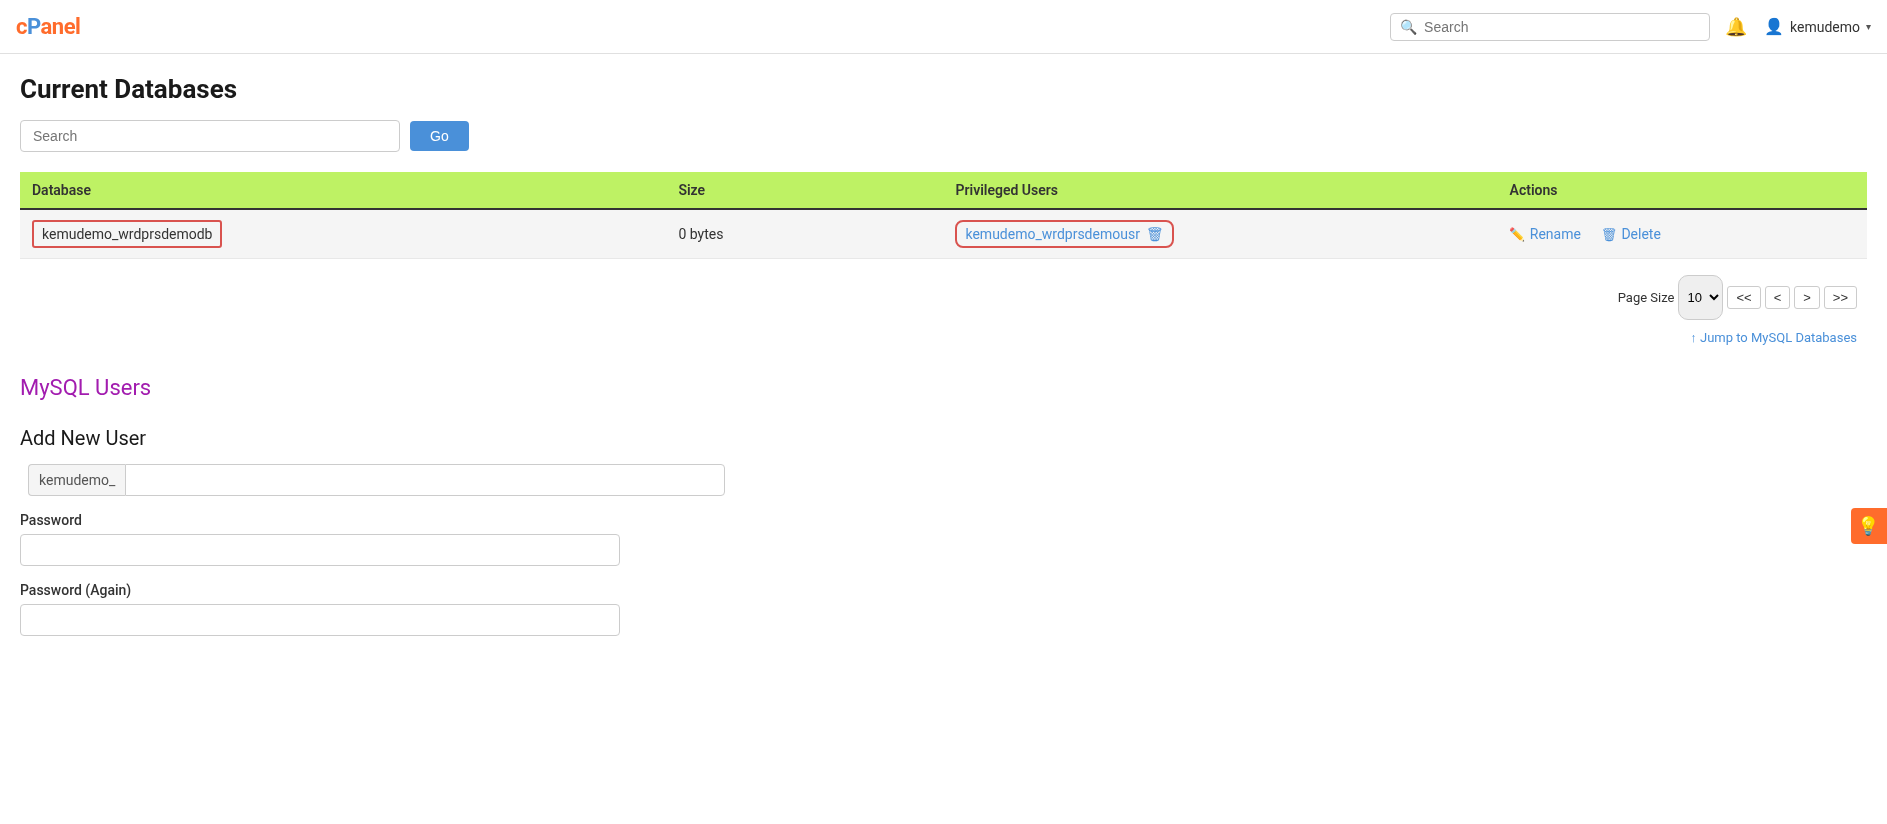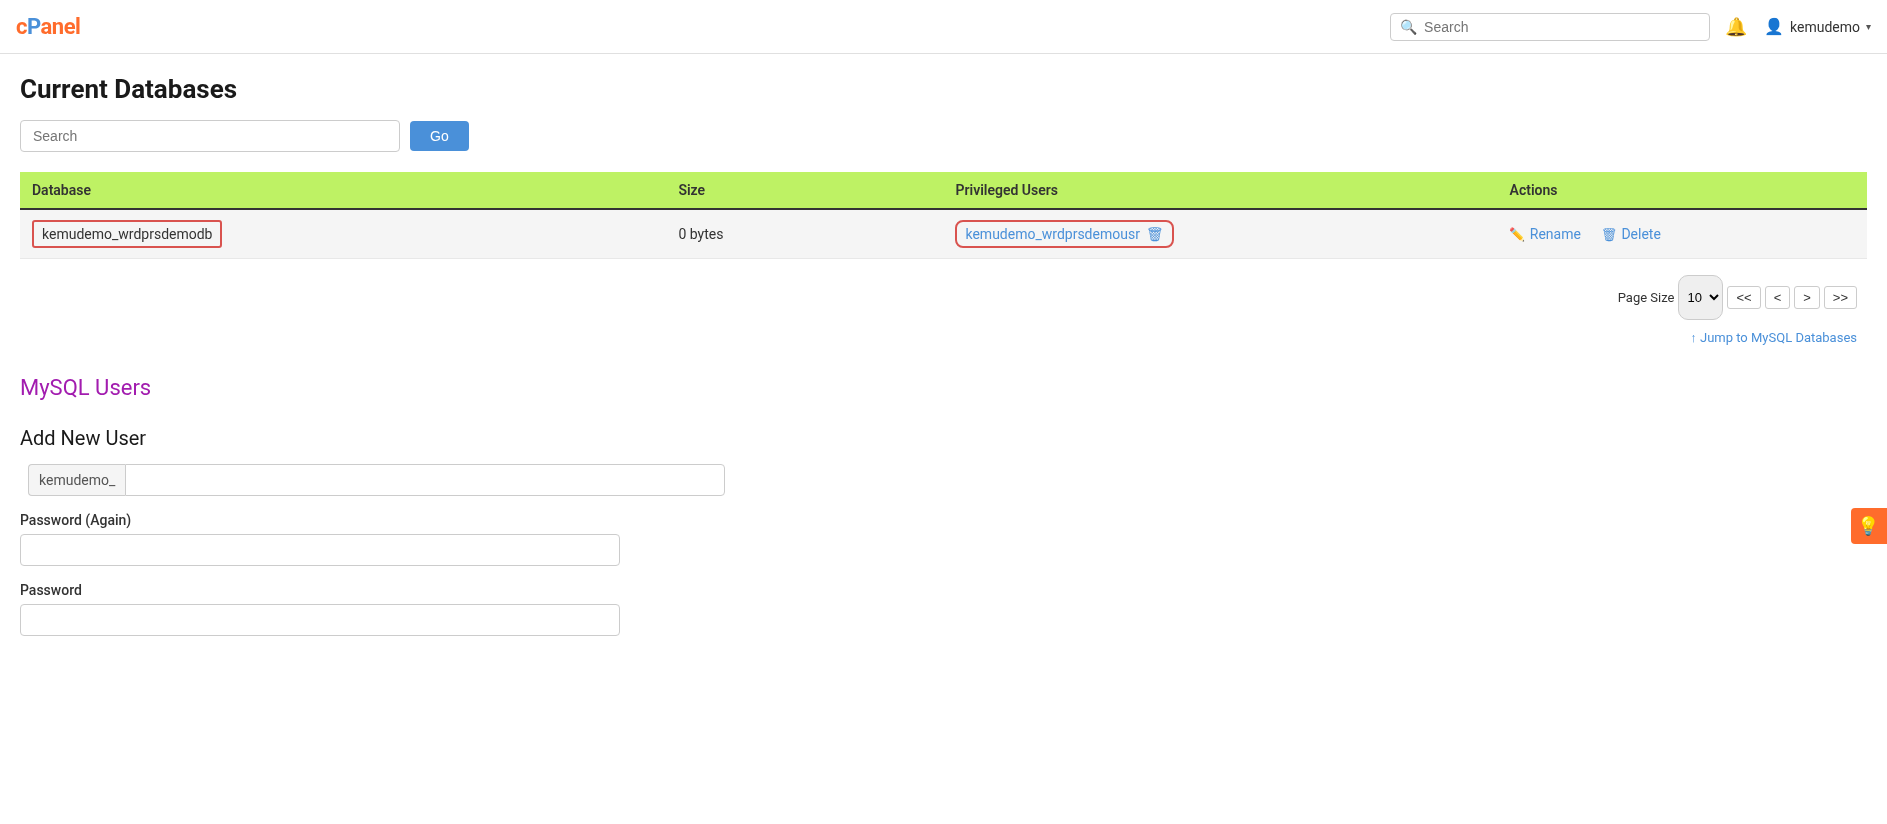--- a/index.html
+++ b/index.html
@@ -364,24 +364,24 @@
   <h3 class="subsection-title">Add New User</h3>
 
   <div class="form-group">
     <div class="form-input-row">
       <span class="form-prefix">kemudemo_</span>
       <input type="text" class="form-input form-input-with-prefix" value="" style="">
     </div>
   </div>
 
   <div class="form-group">
+    <label class="form-label">Password</label>
+    <input type="password" class="form-input" style="">
+  </div>
+
+  <div class="form-group">
     <label class="form-label">Password (Again)</label>
     <input type="password" class="form-input" style="">
   </div>
 
-  <div class="form-group">
-    <label class="form-label">Password</label>
-    <input type="password" class="form-input" style="">
-  </div>
-
 </div>
 
 <button class="help-btn">💡</button>
 
 </body></html>

